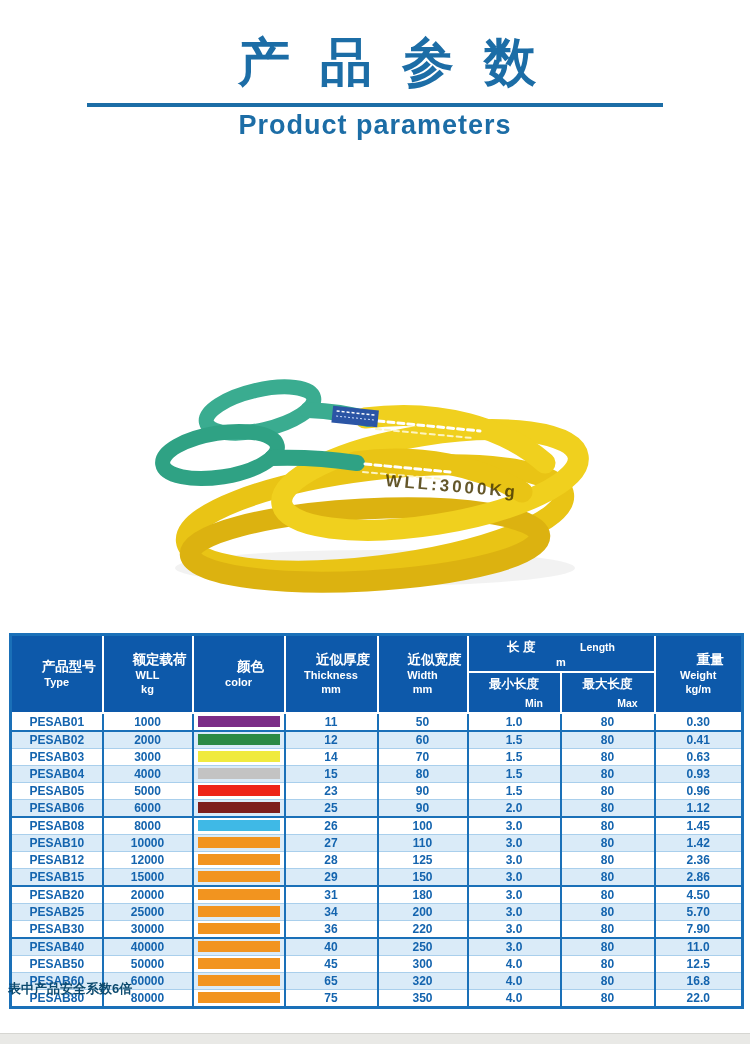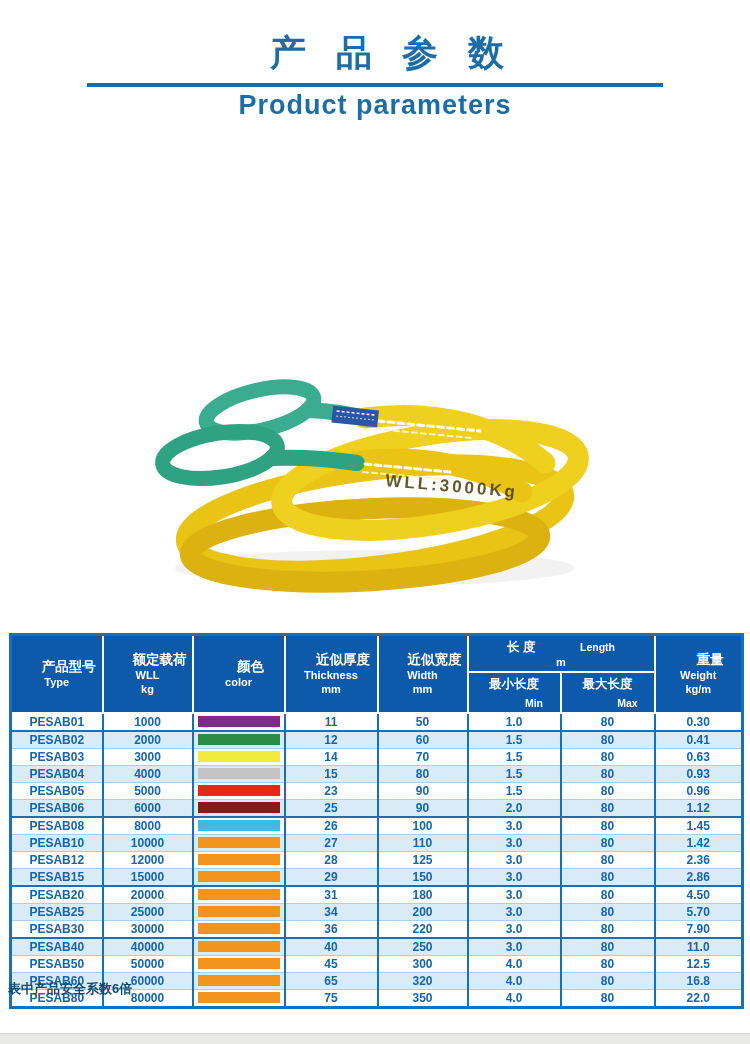--- a/index.html
+++ b/index.html
@@ -1,21 +1,21 @@
 <!DOCTYPE html>
 <html><head>
 <meta charset="utf-8">
 <style>
   html,body{margin:0;padding:0;background:#ffffff;}
   .page{position:relative;width:750px;height:1044px;background:#fff;overflow:hidden;
         font-family:"Liberation Sans","DejaVu Sans",sans-serif;}
 
   
   .hdr{position:absolute;top:30px;left:0;width:750px;text-align:center;}
-  .hdr-zh{font-size:36px;font-weight:bold;color:#1c6da6;letter-spacing:30px;text-indent:30px;line-height:1.25;padding-left:24px;}
+  .hdr-zh{font-size:52px;font-weight:bold;color:#1c6da6;letter-spacing:30px;text-indent:30px;line-height:1.25;padding-left:24px;}
   .hdr-rule{width:576px;height:4px;background:#1c6da6;margin:8px auto 3px auto;}
   .hdr-en{font-size:27px;font-weight:bold;color:#1c6da6;letter-spacing:1px;}
 
   
   .model{position:absolute;top:208px;left:0;width:750px;text-align:center;
          font-size:74px;font-weight:bold;color:#0b0b0b;letter-spacing:1px;}
 
   
   .photo{position:absolute;top:368px;left:150px;width:450px;height:232px;}
 

